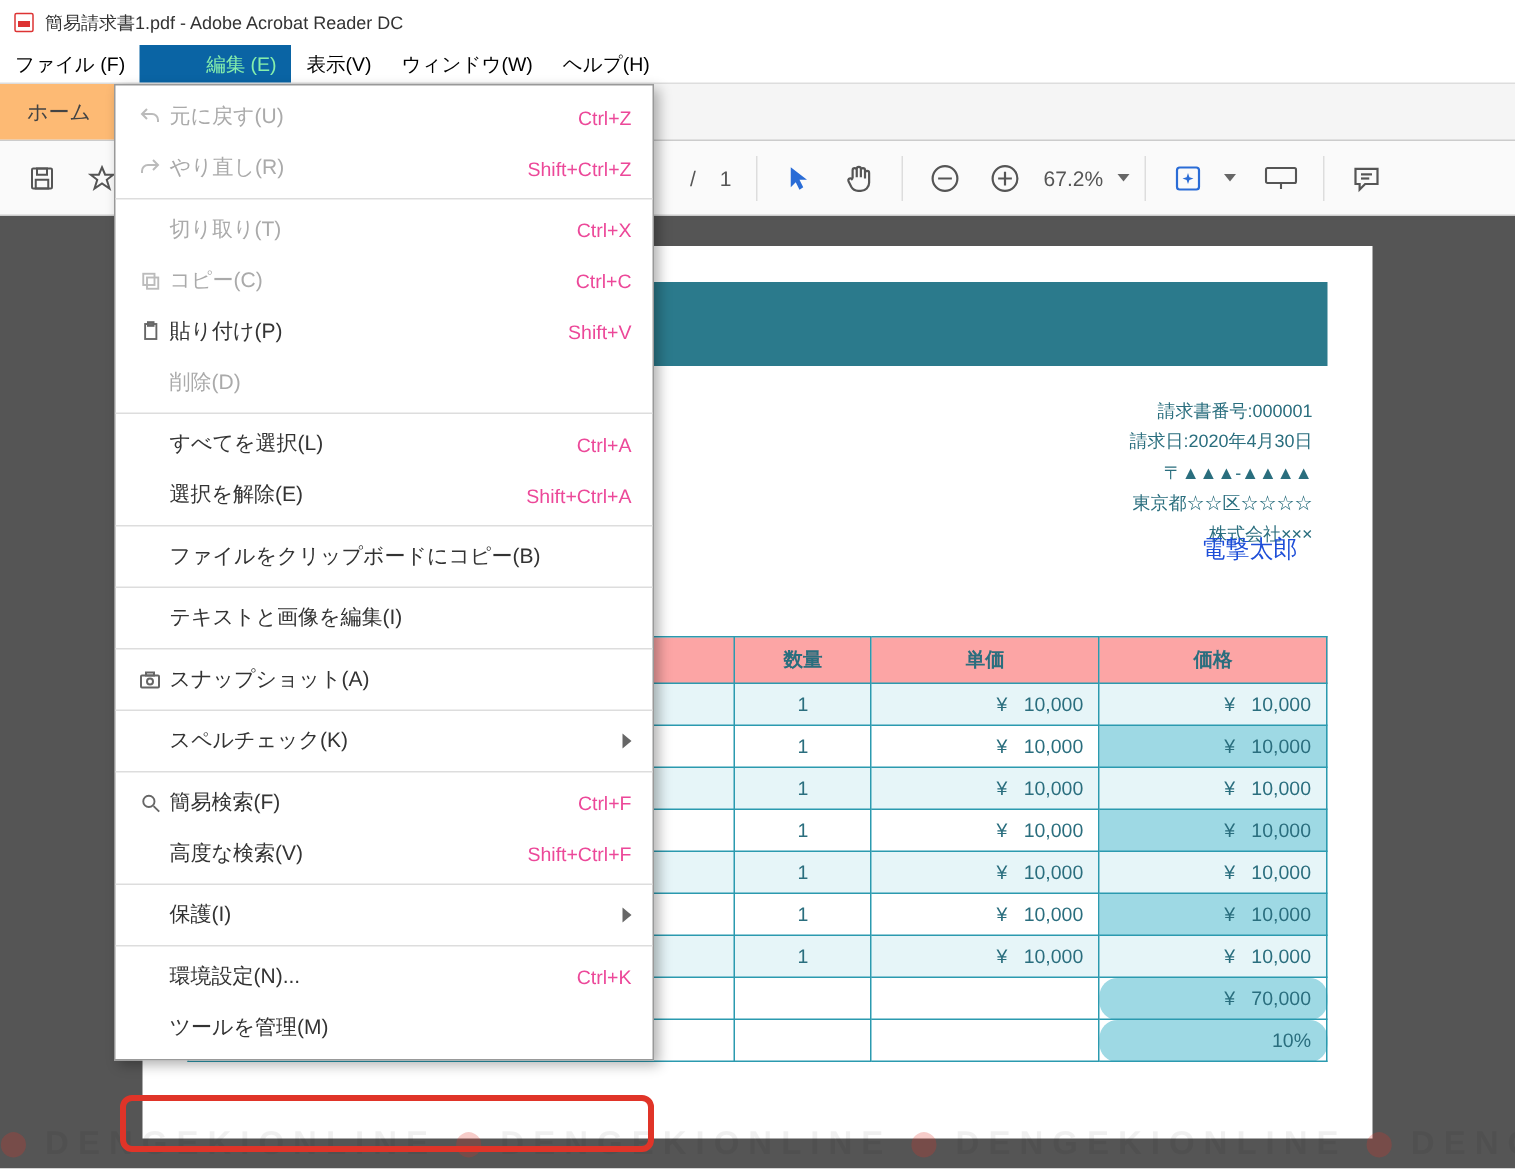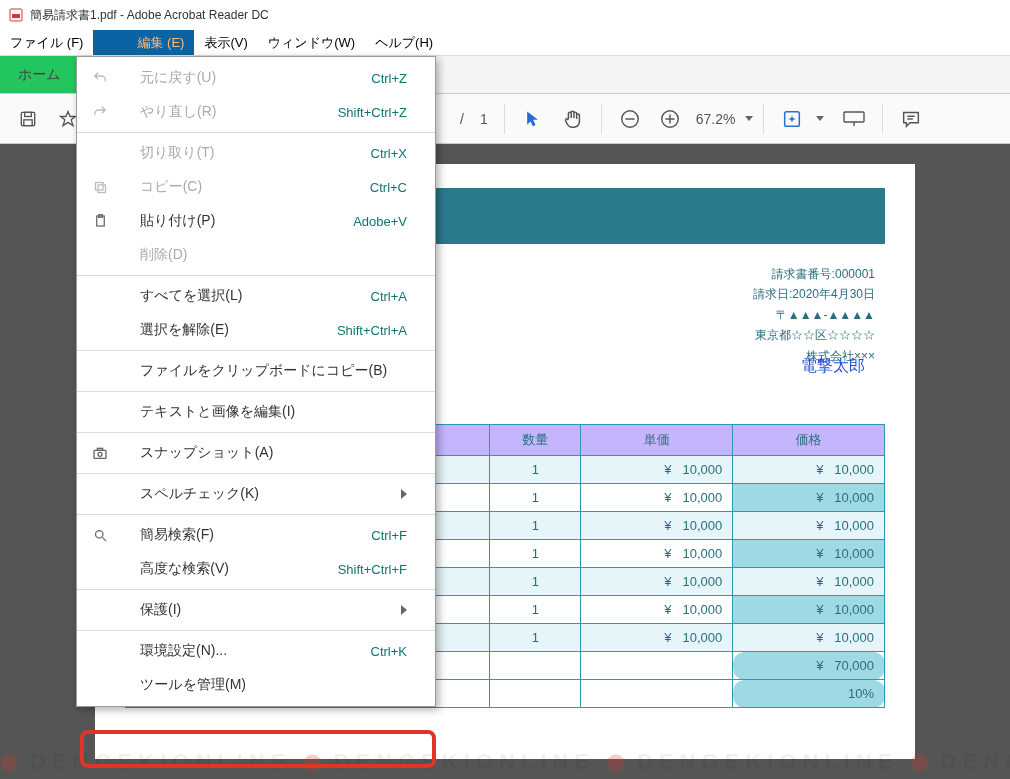--- a/index.html
+++ b/index.html
@@ -3,53 +3,53 @@
 <meta charset="utf-8">
 <style>
 * { margin: 0; padding: 0; box-sizing: border-box; font-family: "Meiryo", "MS PGothic", sans-serif; }
 body { width: 1010px; height: 779px; background: #fff; overflow: hidden; position: relative; }
 
 .titlebar { height: 30px; display: flex; align-items: center; padding: 0 8px; font-size: 12px; color: #333; }
 .titlebar .pdf-icon { width: 16px; height: 16px; margin-right: 6px; display: inline-flex; align-items: center; justify-content: center; }
 
 .menubar { height: 26px; display: flex; align-items: stretch; font-size: 13px; border-bottom: 1px solid #ddd; }
 .menubar .menu-item { padding: 4px 10px; display: flex; align-items: center; cursor: default; }
-.menubar .menu-item.active { background: #0a64a4; color: #fdba74; padding-left: 44px; }
+.menubar .menu-item.active { background: #0a64a4; color: #86efac; padding-left: 44px; }
 
 .tabbar { height: 38px; display: flex; align-items: stretch; border-bottom: 1px solid #ccc; background: #f5f5f5; }
-.tabbar .tab { padding: 0 18px; display: flex; align-items: center; font-size: 14px; color: #444; border-right: 1px solid #ddd; background:#22c55e; }
+.tabbar .tab { padding: 0 18px; display: flex; align-items: center; font-size: 14px; color: #444; border-right: 1px solid #ddd; background:#fdba74; }
 
 .toolbar { height: 50px; display: flex; align-items: center; padding: 0 10px; border-bottom: 1px solid #ccc; gap: 4px; background:#fafafa; }
 .toolbar .tbtn { width: 36px; height: 36px; display: flex; align-items: center; justify-content: center; border-radius: 3px; }
 .toolbar .sep { width:1px; height:30px; background:#ddd; margin:0 6px; }
 .toolbar .pagecount { font-size:14px; color:#555; padding:0 6px; }
 .toolbar .zoomval { font-size:14px; color:#555; padding:0 4px; }
 .toolbar .dropdown-caret { width:0;height:0;border-left:4px solid transparent;border-right:4px solid transparent;border-top:5px solid #666; margin-left:2px;}
 
 .workspace { position: absolute; top:144px; left:0; right:0; bottom:0; background:#555; display:flex; justify-content:center; padding:20px 0; overflow:hidden;}
 .page { background:#fff; width: 820px; position:relative; padding: 24px 30px; font-size:12px; color:#2a6e7e; }
 .page .banner { height:56px; background:#2b7a8c; }
 .page .infoblock { position:absolute; right:40px; top:100px; font-size:12px; color:#2a6e7e; line-height:1.7; text-align:right; }
 .page .stampname { position:absolute; right:50px; top:192px; font-size:16px; color:#1d4ed8; }
 .page table { border-collapse: collapse; width: 100%; margin-top: 180px; }
 .page th, .page td { border:1px solid #2b9aaf; padding:6px 10px; font-size:13px; }
-.page th { background:#c4b5fd; color:#2a6e7e; font-weight:normal; text-align:center; }
+.page th { background:#fca5a5; color:#2a6e7e; font-weight:bold; text-align:center; }
 .page td { color:#2a6e7e; }
 .page td.num { text-align:center; }
 .page td.money { text-align:right; }
 .page tr.alt td { background:#e6f5f8; }
 .page td.pricecol { background:#9ed9e4; }
 .page td.subtotal { background:#9ed9e4; text-align:right;border-radius:12px; }
 
 .edit-menu { position:absolute; left:76px; top:56px; width:360px; background:#fff; border:1px solid #999; box-shadow:3px 3px 8px rgba(0,0,0,.3); z-index:100; padding:4px 0; }
-.edit-menu .mi { display:flex; align-items:center; height:34px; padding:0 28px 0 10px; font-size:14px; color:#333;gap:27px; }
+.edit-menu .mi { display:flex; align-items:center; height:34px; padding:0 14px 0 10px; font-size:14px; color:#333; }
 .edit-menu .mi.disabled { color:#aaa; }
 .edit-menu .mi .icon { width:26px; display:flex; justify-content:center; color:#888; }
 .edit-menu .mi .label { flex:1; }
-.edit-menu .mi .accel { color:#0f766e; font-size:13px; }
+.edit-menu .mi .accel { color:#ec4899; font-size:13px; }
 .edit-menu .mi .arrow { width:0;height:0;border-top:5px solid transparent;border-bottom:5px solid transparent;border-left:6px solid #666; }
 .edit-menu hr { border:none; border-top:1px solid #ddd; margin:3px 0; }
 
 .highlight-box { position:absolute; left:80px; top:730px; width:356px; height:38px; border:4px solid #e03428; border-radius:8px; z-index:101; pointer-events:none; }
 
 .watermark { position:absolute; bottom:4px; left:0; right:0; text-align:center; font-size:22px; letter-spacing:6px; color:rgba(0,0,0,.06); font-family: Arial, sans-serif; font-weight:bold; z-index:50; pointer-events:none; white-space:nowrap; overflow:hidden;}
 .watermark .dot { color: rgba(224,52,40,.25); font-size:16px; letter-spacing:0; vertical-align:2px;}
 
 svg { display:block; }
 </style>
@@ -264,21 +264,21 @@
       <span class="accel">Ctrl+C</span>
   </div>
   <div class="mi">
     <span class="icon">
         <svg width="15" height="16" viewBox="0 0 24 24" fill="none" stroke="#666" stroke-width="2">
           <rect x="6" y="4" width="12" height="16"></rect>
           <rect x="9" y="2" width="6" height="4"></rect>
         </svg>
       </span>
     <span class="label">貼り付け(P)</span>
-      <span class="accel">Adobe+V</span>
+      <span class="accel">Shift+V</span>
   </div>
   <div class="mi disabled">
       <span class="icon"></span>
       <span class="label">削除(D)</span>
     </div>
   <hr>
   <div class="mi">
       <span class="icon"></span>
       <span class="label">すべてを選択(L)</span>
       <span class="accel">Ctrl+A</span>

